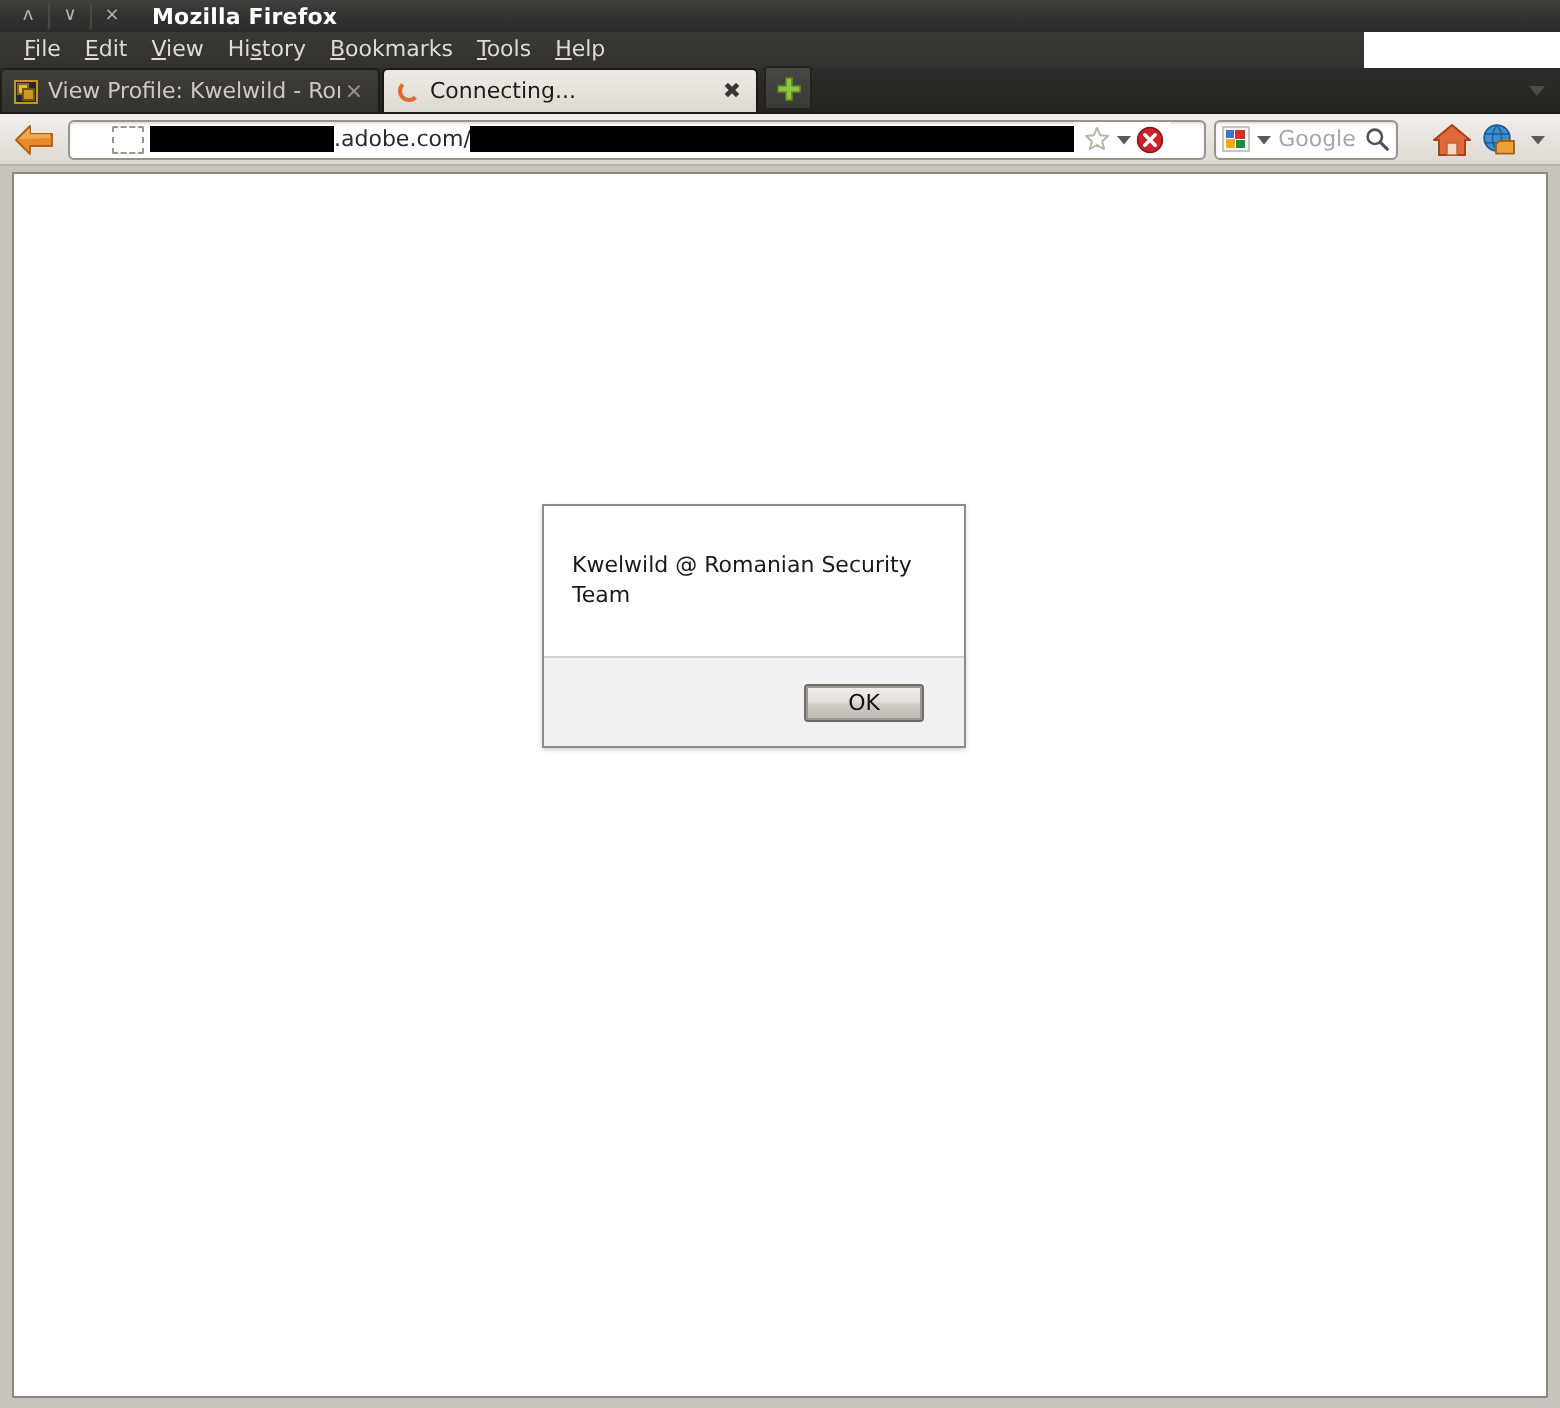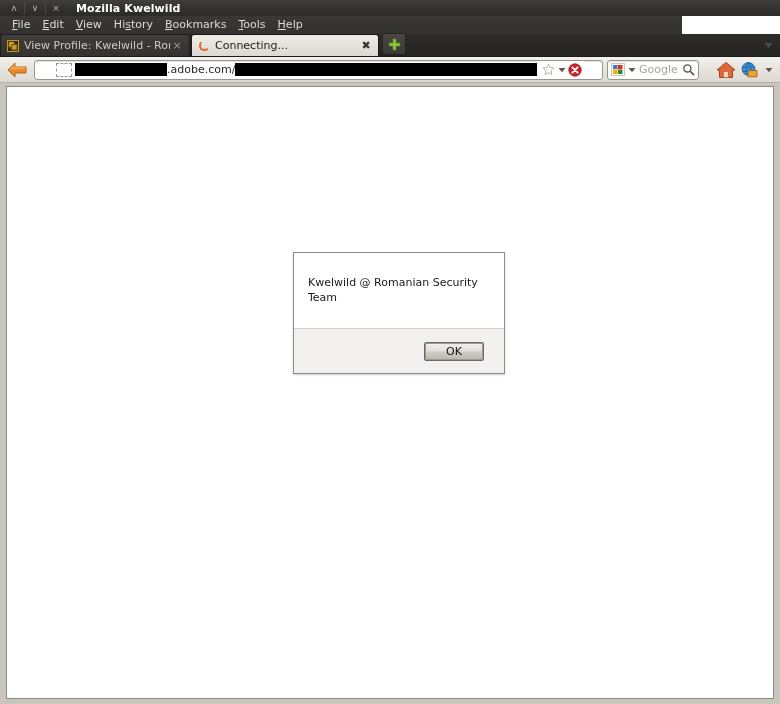--- a/index.html
+++ b/index.html
@@ -286,21 +286,21 @@
     background: #ffffff;
     border: 1px solid #8e8881;
     box-sizing: border-box;
     position: relative;
     overflow: hidden;
   }
 
   
   .dialog {
     position: absolute;
-    left: 286px;
+    left: 264px;
     top: 165px;
     width: 212px;
     background: #ffffff;
     border: 1px solid #8c8c8c;
     box-shadow: 0 1px 2px rgba(0,0,0,0.18);
     box-sizing: border-box;
   }
   .dialog-body {
     height: 75px;
     display: flex;
@@ -356,21 +356,21 @@
 <body>
 
 <div class="window">
 
   <div class="titlebar">
     <div class="winbtns">
       <div class="winbtn sep">ʌ</div>
       <div class="winbtn sep">∨</div>
       <div class="winbtn">×</div>
     </div>
-    <div class="wintitle">Mozilla Kwelwild</div>
+    <div class="wintitle">Mozilla Firefox</div>
   </div>
 
   <div class="menubar">
     <div class="menuitem"><u>F</u>ile</div>
     <div class="menuitem"><u>E</u>dit</div>
     <div class="menuitem"><u>V</u>iew</div>
     <div class="menuitem">Hi<u>s</u>tory</div>
     <div class="menuitem"><u>B</u>ookmarks</div>
     <div class="menuitem"><u>T</u>ools</div>
     <div class="menuitem"><u>H</u>elp</div>

